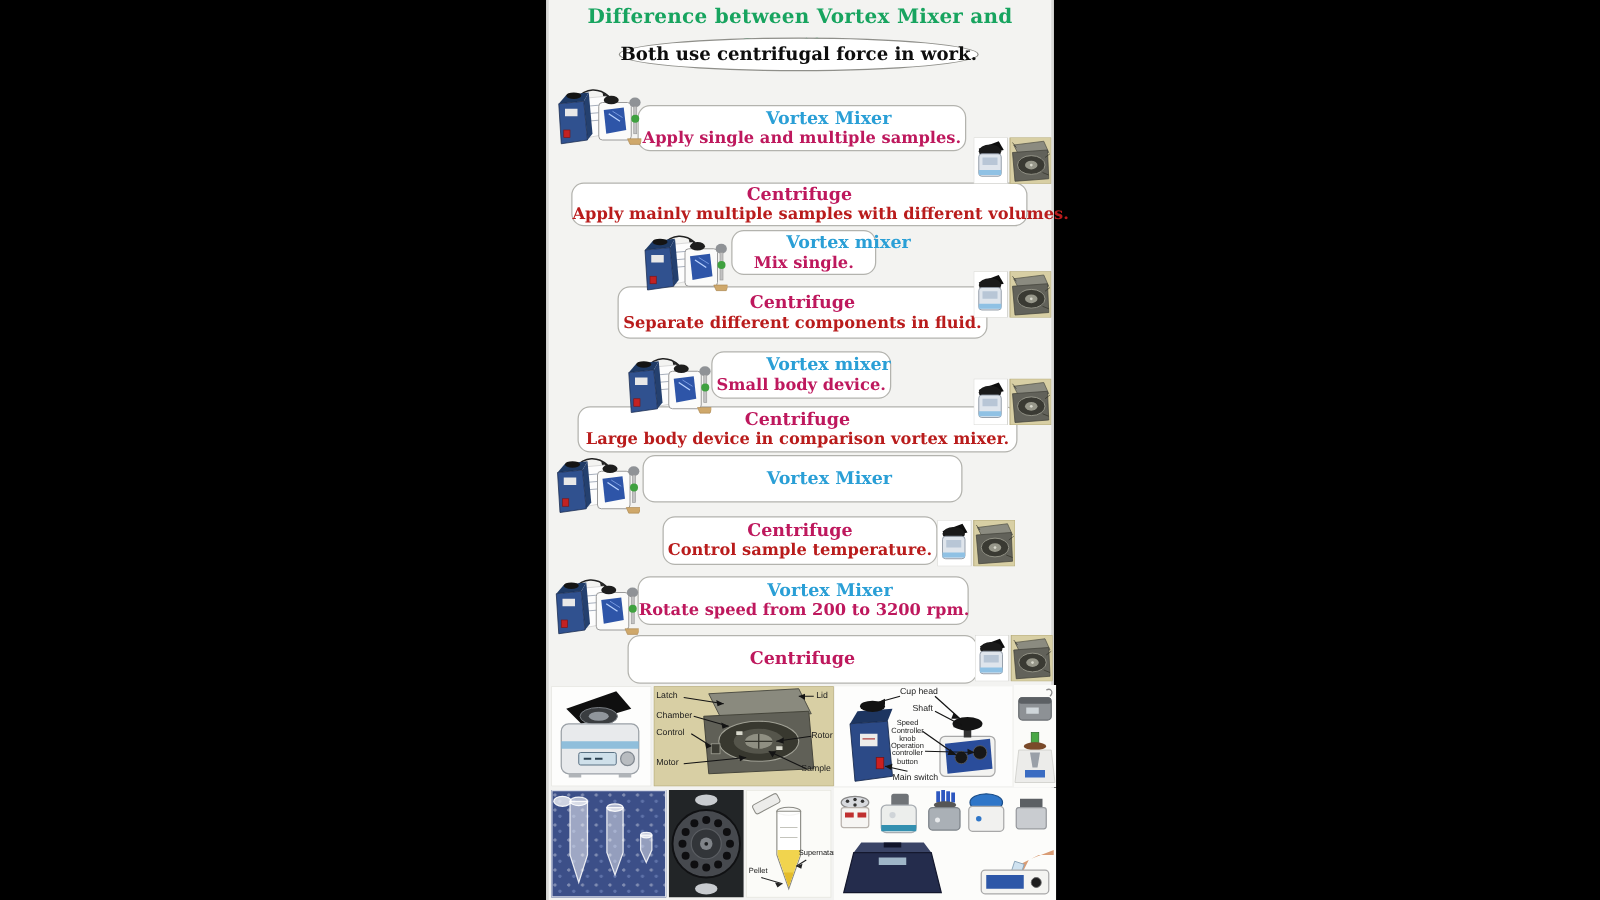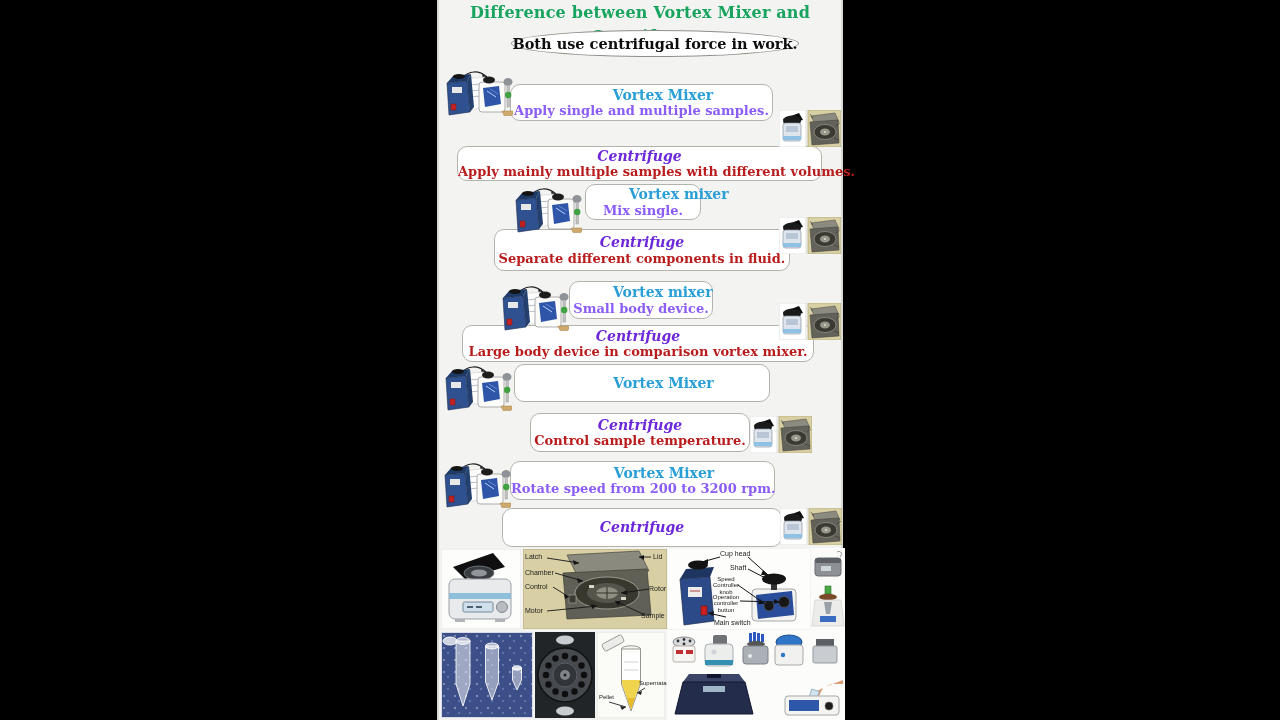--- a/index.html
+++ b/index.html
@@ -6,29 +6,29 @@
   body{width:1280px;height:720px;background:#000;position:relative;overflow:hidden;
        font-family:"DejaVu Serif","Liberation Serif",serif;}
   .content{position:absolute;left:437px;top:0;width:406px;height:720px;background:#f3f3f1;
            border-left:2px solid #d9d9d6;border-right:2px solid #d9d9d6;box-sizing:border-box;}
   .abs{position:absolute;}
   
   .page-title{left:0;top:1px;width:402px;height:24px;text-align:center;font-weight:bold;
               font-size:16px;color:#17a45f;letter-spacing:.2px;line-height:24px;}
   
   .oval{left:56px;top:30px;width:288px;height:27px;border:1.5px solid #8f8f8a;border-radius:50%;
-        background:#fff;text-align:center;line-height:26px;font-weight:bold;font-size:14.5px;color:#0e0e0e;box-sizing:border-box;margin-left:16px;}
+        background:#fff;text-align:center;line-height:26px;font-weight:bold;font-size:14.5px;color:#0e0e0e;box-sizing:border-box;}
   
   .card{background:#fff;border:1.4px solid #b3b3ae;border-radius:10px;box-sizing:border-box;
         display:flex;flex-direction:column;justify-content:center;text-align:center;line-height:1.18;}
   .card-t{font-weight:bold;font-size:14px;white-space:nowrap;}
   .card-b{font-weight:bold;font-size:13px;white-space:nowrap;}
   .vortex .card-t{color:#2a9fd6;padding-left:43px;}
-  .vortex .card-b{color:#8b5cf6;}
-  .centri .card-t{color:#6d28d9;font-style:italic;}
+  .vortex .card-b{color:#be185d;}
+  .centri .card-t{color:#be185d;}
   .centri .card-b{color:#b91c1c;}
   
   .fig{position:absolute;}
   .lbl{position:absolute;font-family:"Liberation Sans",sans-serif;color:#1b1b1b;
        font-size:7px;line-height:1.05;}
   .lbl.small{font-size:6px;}
   .speckle{background-color:#3c4f88;background-image:
      radial-gradient(circle at 3px 4px, rgba(255,255,255,.35) 1px, transparent 1.6px),
      radial-gradient(circle at 7px 9px, rgba(160,180,230,.35) 1px, transparent 1.6px);
      background-size:11px 12px;}

